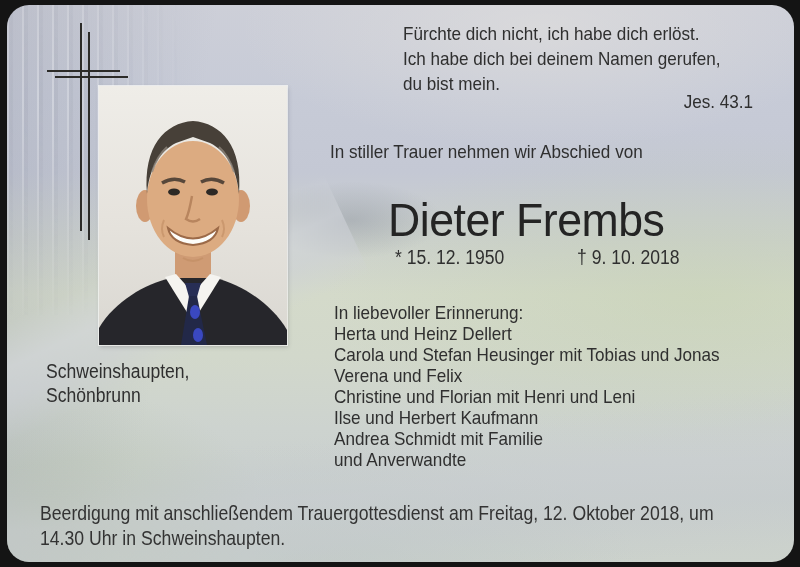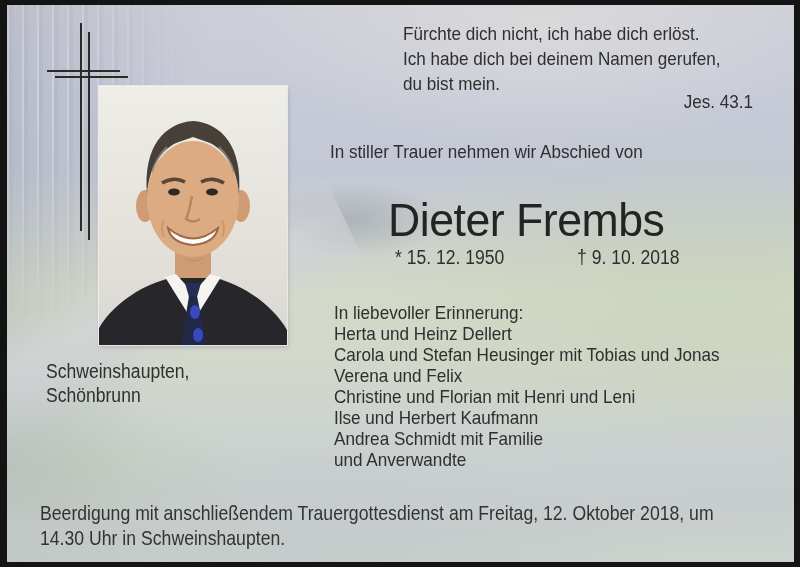--- a/index.html
+++ b/index.html
@@ -18,20 +18,21 @@
     background:
       radial-gradient(ellipse 130px 55px at 345px 215px, rgba(110,118,132,0.30), transparent 70%),
       radial-gradient(ellipse 420px 170px at 68% 4%, rgba(228,226,222,0.55), transparent 72%),
       linear-gradient(100deg, rgba(145,150,168,0.28) 0%, rgba(145,150,168,0.0) 24%),
       radial-gradient(ellipse 300px 170px at 6% 90%, rgba(160,178,128,0.28), transparent 70%),
       radial-gradient(ellipse 520px 230px at 88% 52%, rgba(192,206,168,0.38), transparent 72%),
       radial-gradient(ellipse 420px 160px at 40% 100%, rgba(178,192,190,0.35), transparent 75%),
       linear-gradient(to bottom,
         #cdcfd8 0%, #c7cbd7 16%, #c4c8d4 30%, #ccd1cd 42%,
         #d4daca 52%, #d2d8cb 63%, #cdd3cf 76%, #c9cfcd 88%, #ccd2cc 100%);
+    border-radius: 22px;
   }
   
   .streaks {
     position: absolute; left: 0; top: 0; width: 170px; height: 310px;
     background: repeating-linear-gradient(90deg,
       rgba(255,255,255,0.35) 0 2px,
       rgba(128,132,148,0.14) 2px 6px,
       rgba(255,255,255,0.0) 6px 15px);
     -webkit-mask-image: radial-gradient(ellipse at 22% 30%, rgba(0,0,0,0.85), transparent 78%);
             mask-image: radial-gradient(ellipse at 22% 30%, rgba(0,0,0,0.85), transparent 78%);

